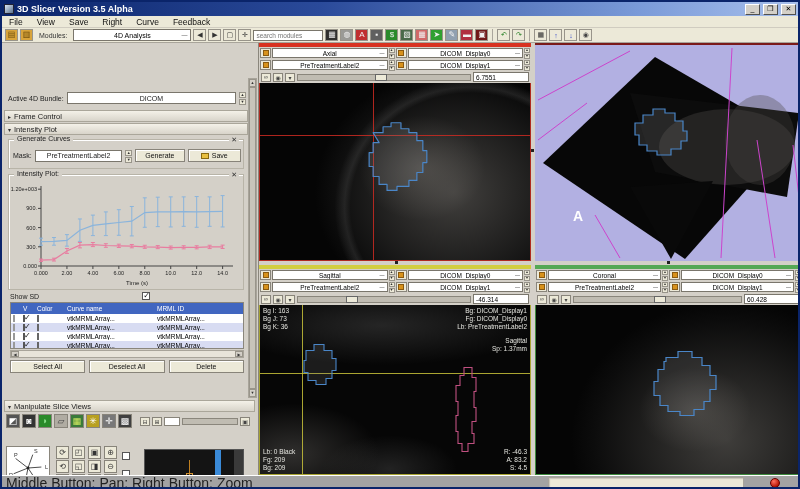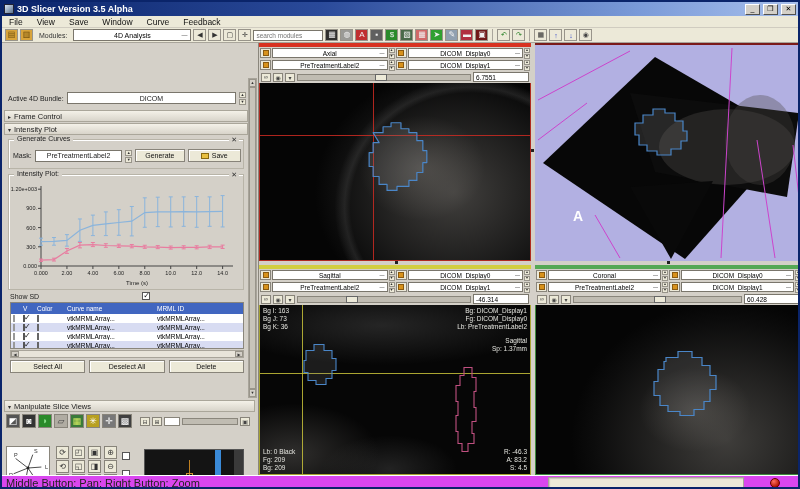--- a/index.html
+++ b/index.html
@@ -86,42 +86,42 @@
 .xhair-v,.xhair-h{position:absolute;opacity:.85;}
 .xhair-v{top:0;width:1px;height:100%;}
 .xhair-h{left:0;height:1px;width:100%;}
 .overlay{position:absolute;font-size:6.5px;line-height:8px;color:#e6e6e0;white-space:pre;}
 .ov-r{text-align:right;}
 .mri-ax{background:radial-gradient(170px 150px at 72% 62%,rgba(115,112,108,.55),rgba(40,40,40,.25) 70%,transparent 82%),radial-gradient(90px 75px at 60% 48%,rgba(140,135,128,.4),transparent 70%),radial-gradient(200px 190px at 78% 70%,transparent 60%,rgba(150,150,150,.18) 63%,transparent 68%),#050505;}
 .mri-sag{background:radial-gradient(220px 55px at 45% 12%,rgba(110,110,110,.3),transparent 72%),radial-gradient(120px 70px at 12% 88%,rgba(115,112,108,.38),transparent 72%),radial-gradient(90px 45px at 48% 97%,rgba(100,100,100,.3),transparent 75%),#060606;}
 .mri-cor{background:radial-gradient(190px 170px at 72% 80%,rgba(120,117,112,.5),rgba(40,40,40,.2) 70%,transparent 82%),radial-gradient(80px 60px at 60% 62%,rgba(135,130,124,.35),transparent 70%),#050505;}
 .svg-abs{position:absolute;left:0;top:0;width:100%;height:100%;}
 
-.statusbar{position:absolute;left:0;top:473px;width:100%;height:14px;background:#d946ef;border-top:1px solid #fff;display:flex;align-items:center;font-size:11px;color:#222;padding:0 4px;gap:6px;}
+.statusbar{position:absolute;left:0;top:473px;width:100%;height:14px;background:#a3a3a3;border-top:1px solid #fff;display:flex;align-items:center;font-size:14px;color:#222;padding:0 4px;gap:6px;}
 .status-field{position:absolute;left:546px;top:1px;width:196px;height:11px;border:1px solid #a8a49a;background:#ece9d8;box-shadow:inset 1px 1px 1px #c8c4ba;}
 .err-ico{position:absolute;left:768px;top:2px;width:10px;height:10px;border-radius:50%;background:radial-gradient(circle at 35% 30%,#ff7060,#b01000 75%);border:1px solid #600;}
 </style>
 </head>
 <body>
 
 <div id="app">
 
   <div class="titlebar">
     <span class="app-icon"></span>
     <span class="ttl">3D Slicer Version 3.5 Alpha</span>
     <span class="winbtn">_</span>
     <span class="winbtn">❐</span>
     <span class="winbtn">✕</span>
   </div>
 
   <div class="menubar">
       <span class="menu-item">File</span>
       <span class="menu-item">View</span>
       <span class="menu-item">Save</span>
-      <span class="menu-item">Window</span>
+      <span class="menu-item">Right</span>
       <span class="menu-item">Curve</span>
       <span class="menu-item">Feedback</span>
     </div>
 
   <div class="toolbar">
     <span class="icon-strip">
         <span class="tb-icon" style="color: rgb(106, 74, 8); background: rgb(216, 164, 58);">▤</span>
         <span class="tb-icon" style="color: rgb(106, 74, 8); background: rgb(216, 164, 58);">▥</span>
       </span>
     <span class="tb-lab">Modules:</span>

